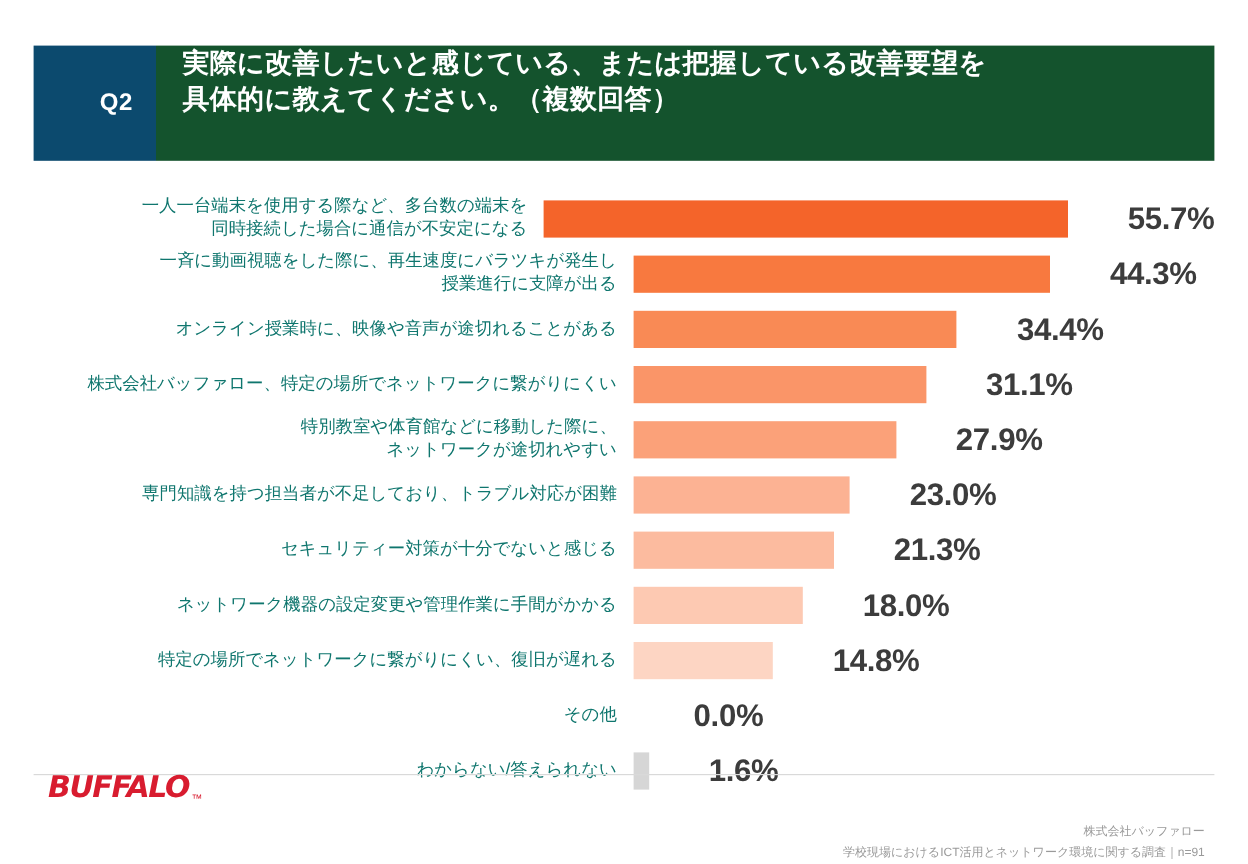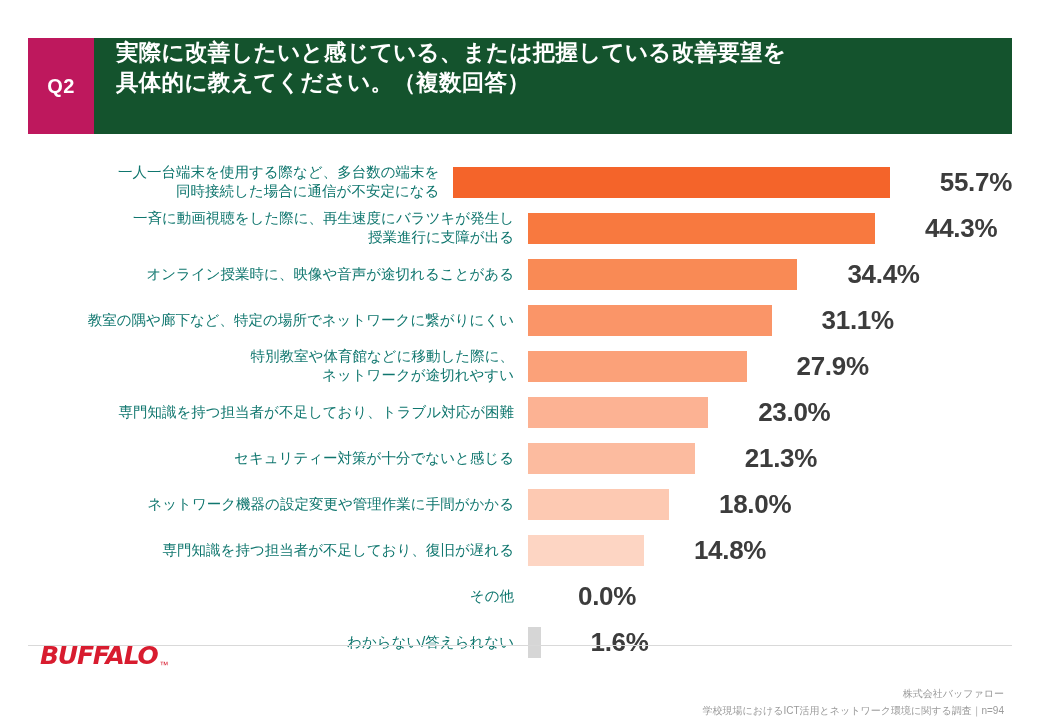--- a/index.html
+++ b/index.html
@@ -36,28 +36,29 @@
     position: absolute;
     left: 28px;
     top: 38px;
     right: 28px;
     height: 96px;
     display: flex;
     align-items: stretch;
   }
   .q-badge {
     width: 66px;
-    background: #be185d;
+    background: #0c4a6e;
     color: #ffffff;
     display: flex;
     align-items: center;
     justify-content: center;
     font-size: 20px;
     font-weight: bold;
     letter-spacing: 0.5px;
+    padding-left: 36px;
   }
   .q-title {
     flex: 1;
     background: #14532d;
     color: #ffffff;
     display: flex;
     flex-direction: column;
     padding: 0 22px;
     box-sizing: border-box;
   }
@@ -186,21 +187,21 @@
         </div>
       </div>
       <div class="row">
         <div class="row-label">オンライン授業時に、映像や音声が途切れることがある</div>
         <div class="bar-area">
           <div class="bar" style="width: 269.467px; background: rgb(249, 138, 85);"></div>
           <div class="bar-value">34.4%</div>
         </div>
       </div>
       <div class="row">
-        <div class="row-label">教室の隅や廊下など、特定の場所でネットワークに繋がりにくい</div>
+        <div class="row-label">株式会社バッファロー、特定の場所でネットワークに繋がりにくい</div>
         <div class="bar-area">
           <div class="bar" style="width: 243.617px; background: rgb(250, 149, 104);"></div>
           <div class="bar-value">31.1%</div>
         </div>
       </div>
       <div class="row">
         <div class="row-label">特別教室や体育館などに移動した際に、
 ネットワークが途切れやすい</div>
         <div class="bar-area">
           <div class="bar" style="width: 218.55px; background: rgb(251, 161, 121);"></div>
@@ -222,21 +223,21 @@
         </div>
       </div>
       <div class="row">
         <div class="row-label">ネットワーク機器の設定変更や管理作業に手間がかかる</div>
         <div class="bar-area">
           <div class="bar" style="width: 141px; background: rgb(253, 201, 178);"></div>
           <div class="bar-value">18.0%</div>
         </div>
       </div>
       <div class="row">
-        <div class="row-label">専門知識を持つ担当者が不足しており、復旧が遅れる</div>
+        <div class="row-label">特定の場所でネットワークに繋がりにくい、復旧が遅れる</div>
         <div class="bar-area">
           <div class="bar" style="width: 115.933px; background: rgb(253, 213, 195);"></div>
           <div class="bar-value">14.8%</div>
         </div>
       </div>
       <div class="row">
         <div class="row-label">その他</div>
         <div class="bar-area">
           <div class="bar" style="width: 0px; background: rgb(255, 255, 255);"></div>
           <div class="bar-value">0.0%</div>
@@ -253,15 +254,15 @@
 
   <div class="footer-rule"></div>
 
   <div class="logo">
     <span class="mark">BUFFALO</span>
     <span class="tm">™</span>
   </div>
 
   <div class="credit">
     <div>株式会社バッファロー</div>
-    <div>学校現場におけるICT活用とネットワーク環境に関する調査｜n=94</div>
+    <div>学校現場におけるICT活用とネットワーク環境に関する調査｜n=91</div>
   </div>
 </div>
 
 </body></html>

